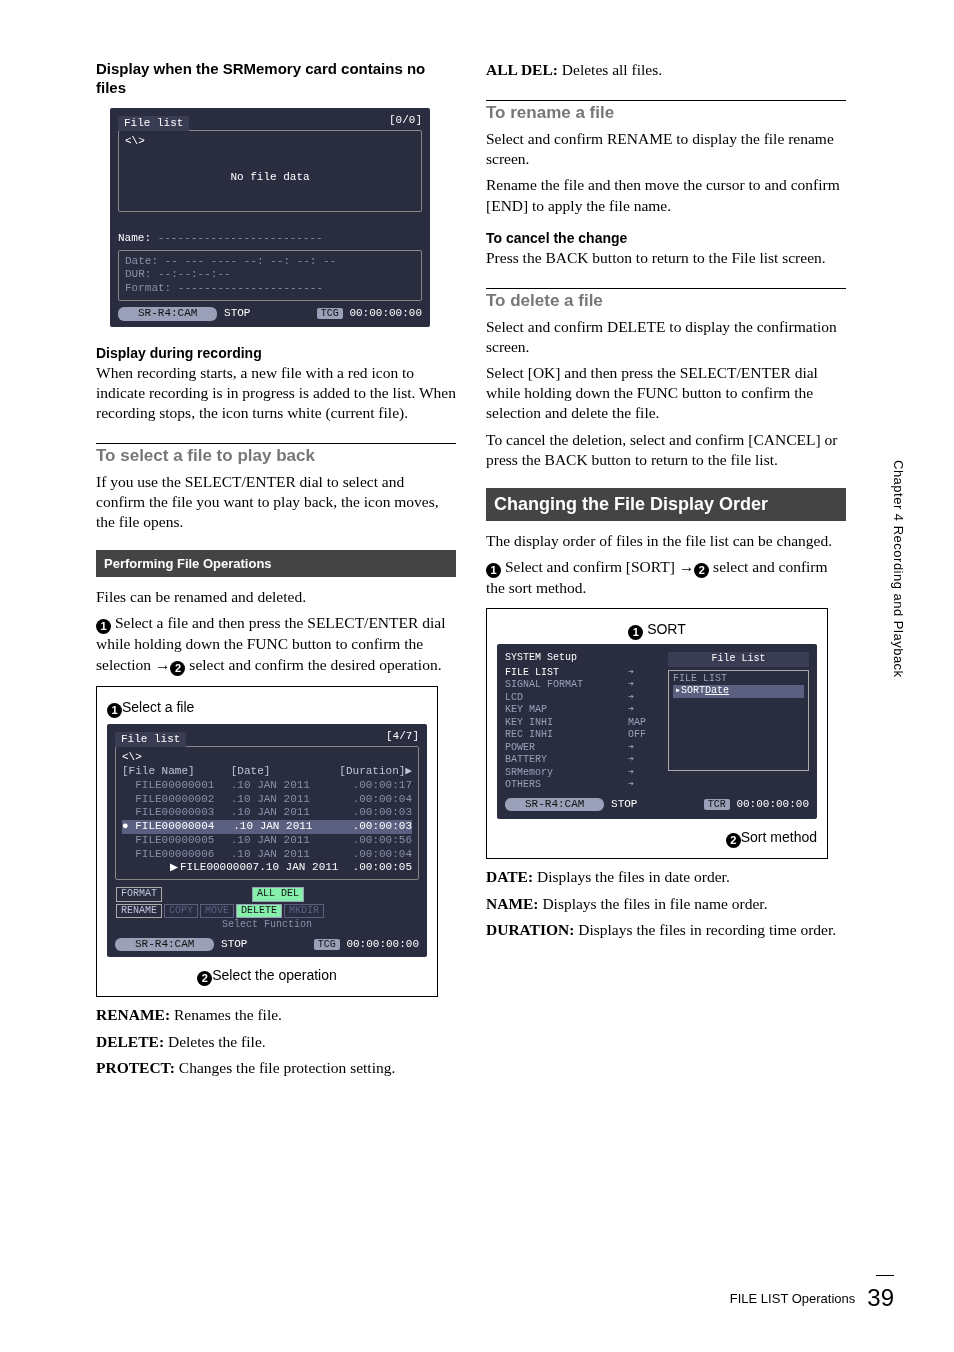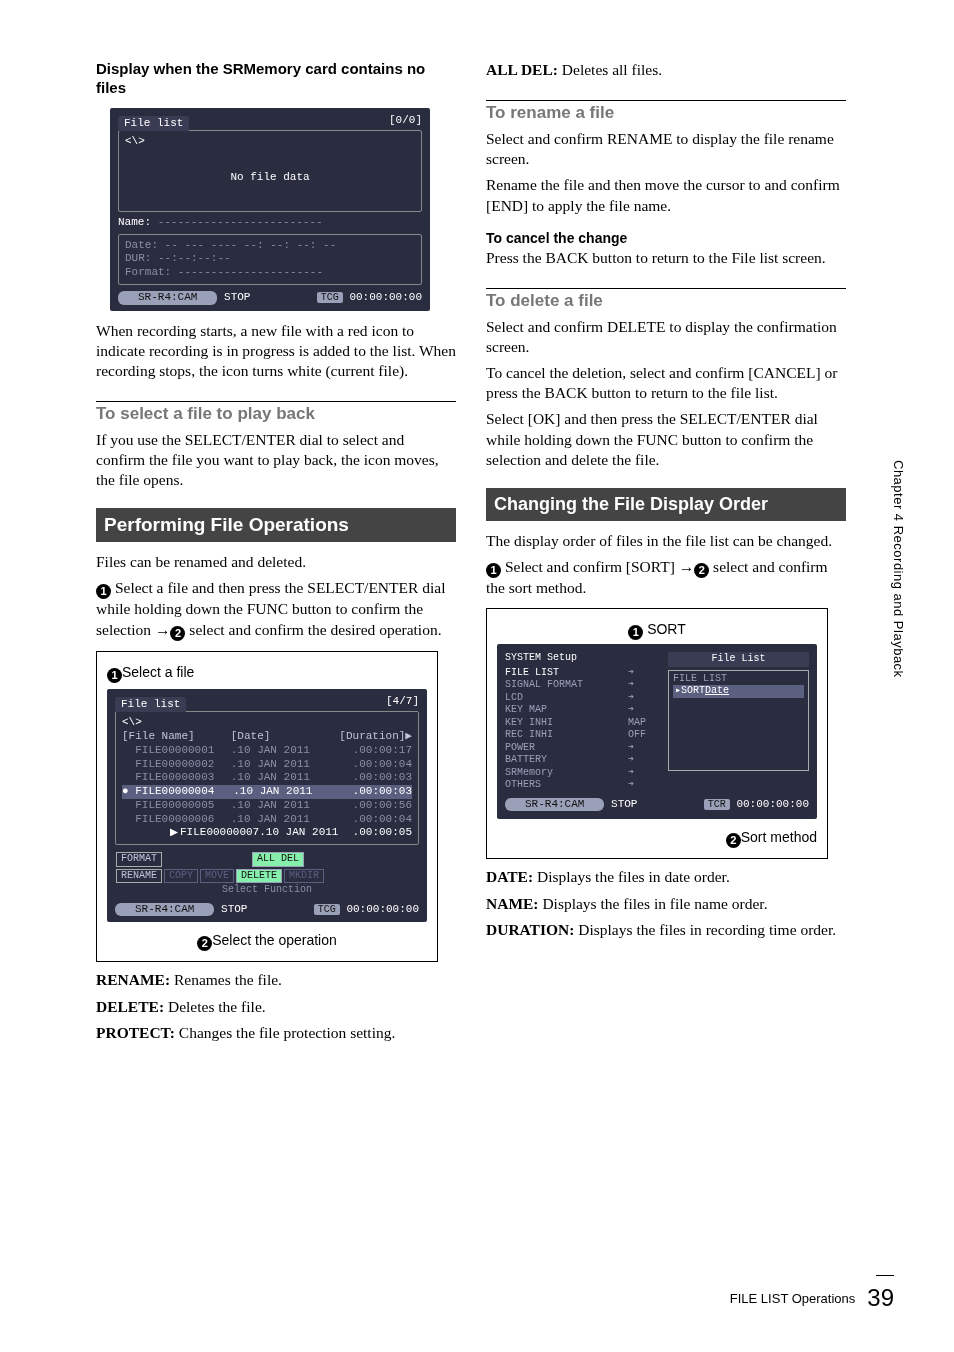--- a/index.html
+++ b/index.html
@@ -39,21 +39,21 @@
     font-weight: bold;
     color: #777;
     font-size: 17px;
     border-top: 1px solid #000;
     padding-top: 2px;
     margin: 14px 0 6px 0;
   }
   .block-heading {
     font-family: Arial, sans-serif;
     font-weight: bold;
-    font-size: 19px;
+    font-size: 13px;
     background: #444;
     color: #fff;
     padding: 6px 8px;
     margin: 12px 0 10px 0;
   }
   .block-heading.smallfont { font-size: 18px; }
   p.body, .body {
     font-size: 15.5px;
     line-height: 1.3;
     margin-bottom: 6px;
@@ -229,35 +229,36 @@
       <div class="title-row">
         <span class="tab">File list</span>
         <span>[0/0]</span>
       </div>
       <div class="panel" style="min-height:56px;">
         <div>&lt;\&gt;</div>
         <div style="height:22px;"></div>
         <div class="center">No file data</div>
         <div style="height:22px;"></div>
       </div>
-      <div style="margin-top:4px;">
+      <div style="margin-top:20px;">
         <span>Name:</span>
         <span class="dim">-------------------------</span>
       </div>
       <div class="panel" style="margin-top:4px;">
         <div class="dim">Date: -- --- ---- --: --: --: --</div>
         <div class="dim">DUR:  --:--:--:--</div>
         <div class="dim">Format: ----------------------</div>
       </div>
       <div class="footer">
         <span><span class="pill">SR-R4:CAM</span> <span>STOP</span></span>
         <span><span class="tcg">TCG</span> <span>00:00:00:00</span></span>
       </div>
     </div>
 
+    <div class="sub-heading">Display during recording</div>
     <p class="body">When recording starts, a new file with a red icon to indicate recording is in progress is added to the list. When recording stops, the icon turns white (current file).</p>
 
     <div class="section-heading">To select a file to play back</div>
     <p class="body">If you use the SELECT/ENTER dial to select and confirm the file you want to play back, the icon moves, the file opens.</p>
 
     <div class="block-heading">Performing File Operations</div>
     <p class="body">Files can be renamed and deleted.</p>
 
     <p class="body">
       <span class="circnum">1</span><span> Select a file and then press the SELECT/ENTER dial while holding down the FUNC button to confirm the selection →</span><span class="circnum">2</span><span> select and confirm the desired operation.</span>
@@ -342,22 +343,22 @@
 
     <div class="section-heading">To rename a file</div>
     <p class="body">Select and confirm RENAME to display the file rename screen.</p>
     <p class="body">Rename the file and then move the cursor to and confirm [END] to apply the file name.</p>
 
     <div class="sub-heading">To cancel the change</div>
     <p class="body">Press the BACK button to return to the File list screen.</p>
 
     <div class="section-heading">To delete a file</div>
     <p class="body">Select and confirm DELETE to display the confirmation screen.</p>
+    <p class="body">Select [OK] and then press the SELECT/ENTER dial while holding down the FUNC button to confirm the selection and delete the file.</p>
     <p class="body">To cancel the deletion, select and confirm [CANCEL] or press the BACK button to return to the file list.</p>
-    <p class="body">Select [OK] and then press the SELECT/ENTER dial while holding down the FUNC button to confirm the selection and delete the file.</p>
 
     <div class="block-heading smallfont">Changing the File Display Order</div>
     <p class="body">The display order of files in the file list can be changed.</p>
 
     <p class="body">
       <span class="circnum">1</span><span> Select and confirm [SORT] →</span><span class="circnum">2</span><span> select and confirm the sort method.</span>
     </p>
 
     <div class="illus-frame">
       <div class="sortlabel"><span class="circnum">1</span> <span>SORT</span></div>

